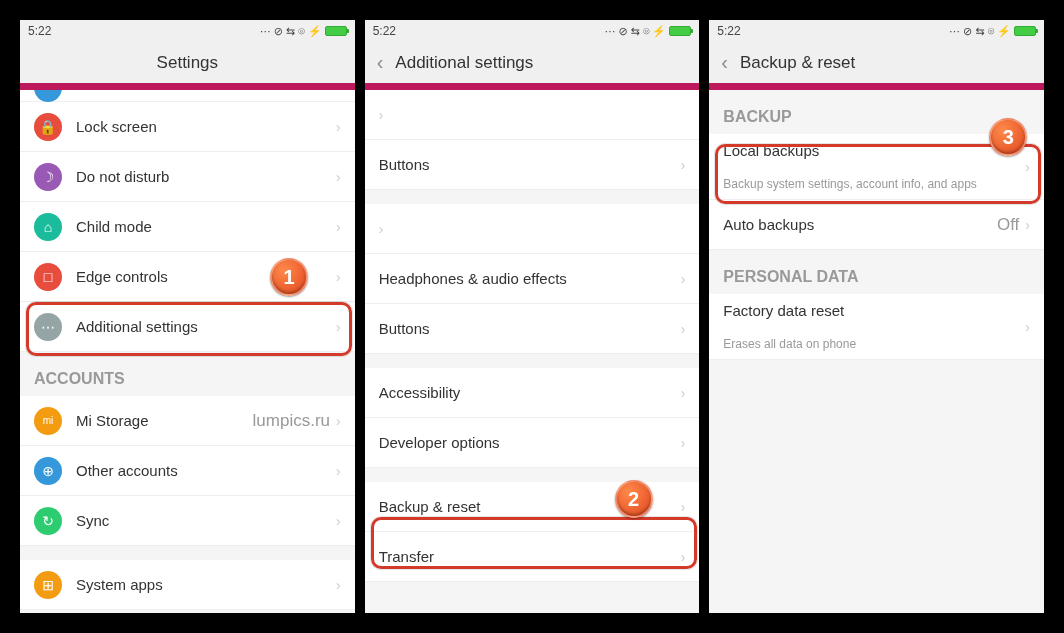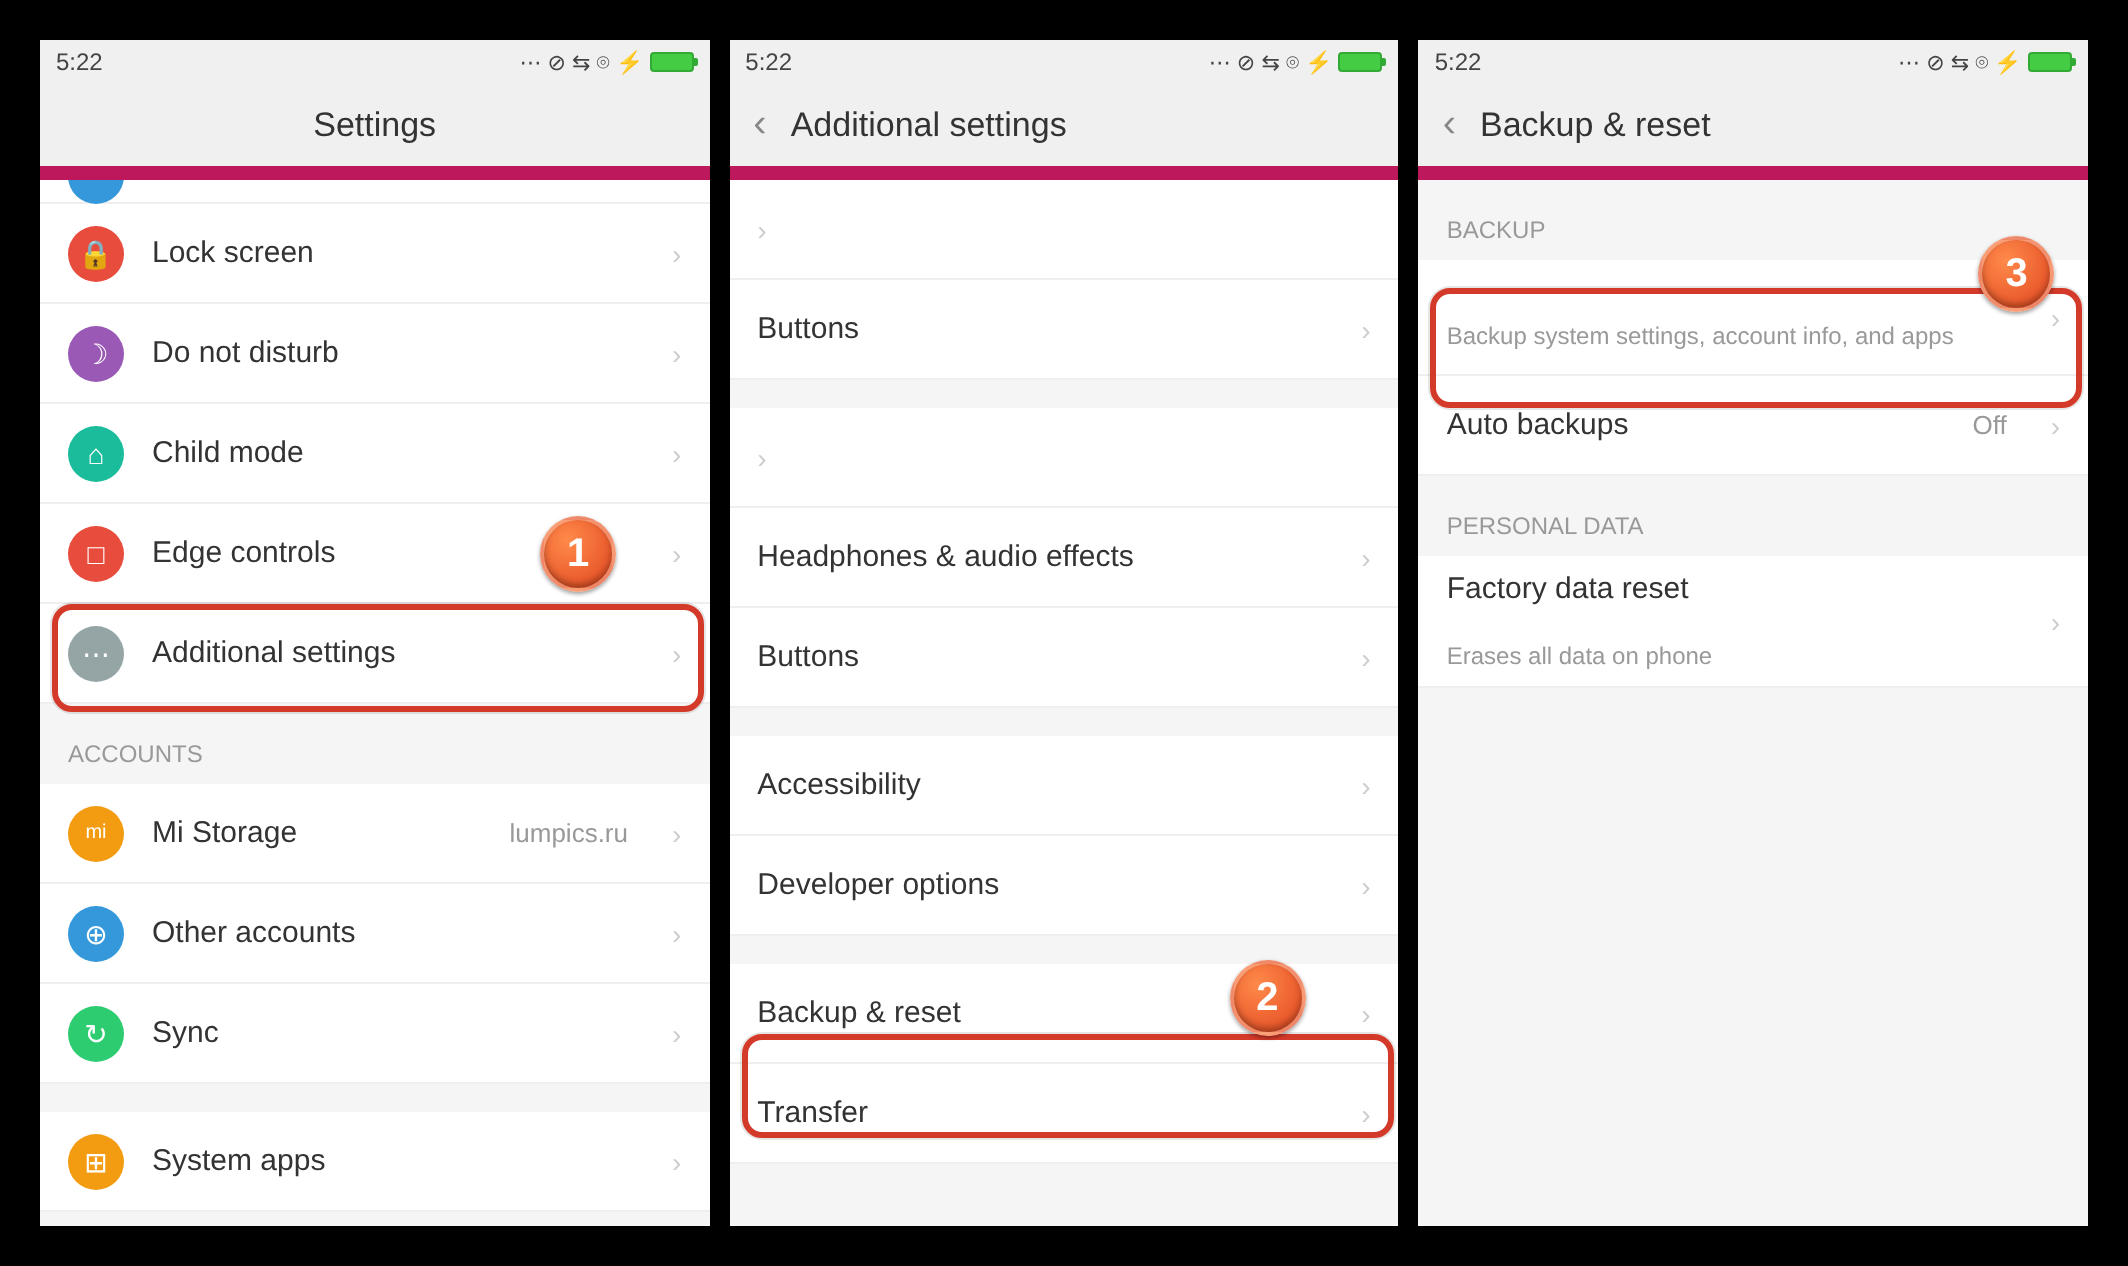--- a/index.html
+++ b/index.html
@@ -78,27 +78,28 @@
     border-radius: 50%;
     display: flex; align-items: center; justify-content: center;
     margin-right: 14px;
     flex-shrink: 0;
     color: #fff;
     font-size: 14px;
   }
   .row-text { flex: 1; }
   .row-label { font-size: 15px; color: #333; }
   .row-sub { font-size: 12px; color: #999; margin-top: 18px; }
-  .row-value { font-size: 13px; color: #999; margin-right: 22px; }
+  .row-value { font-size: 17px; color: #999; margin-right: 6px; }
   .chev { color: #ccc; font-size: 14px; }
   .section-header {
-    font-size: 12px; color: #999;
+    font-size: 16px; color: #999;
     padding: 18px 14px 8px;
     background: #f5f5f5;
     text-transform: uppercase;
+    font-weight: bold;
   }
   .spacer { height: 14px; background: #f5f5f5; }
   .partial {
     height: 12px; background: #fff; border-bottom: 1px solid #eee;
     position: relative;
   }
   .partial .icon { position: absolute; left: 14px; top: -16px; }
   .highlight {
     position: absolute;
     border: 3px solid #d43a2a;
@@ -298,20 +299,21 @@
   </div>
   <div class="titlebar">
     <span class="back-chev">‹</span>
     <span>Backup &amp; reset</span>
   </div>
   <div class="content">
     <div class="section-header">BACKUP</div>
 
     <div class="row tall">
       <div class="row-text">
+        <div class="row-label">Local backups</div>
         <div class="row-sub">Backup system settings, account info, and apps</div>
       </div>
       <span class="chev">›</span>
     </div>
     <div class="row">
       <div class="row-text">
           <div class="row-label">Auto backups</div>
         </div>
       <span class="row-value">Off</span>
       <span class="chev">›</span>

